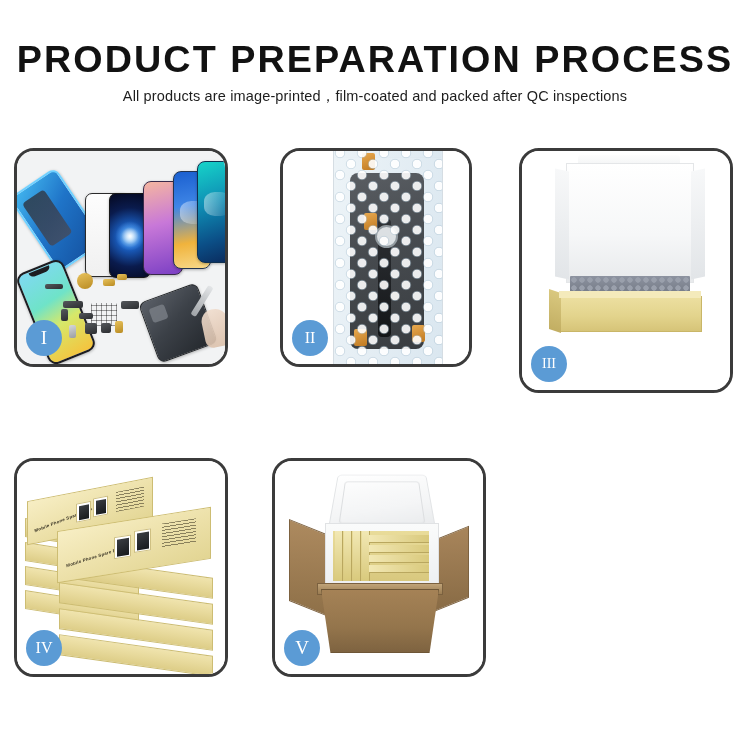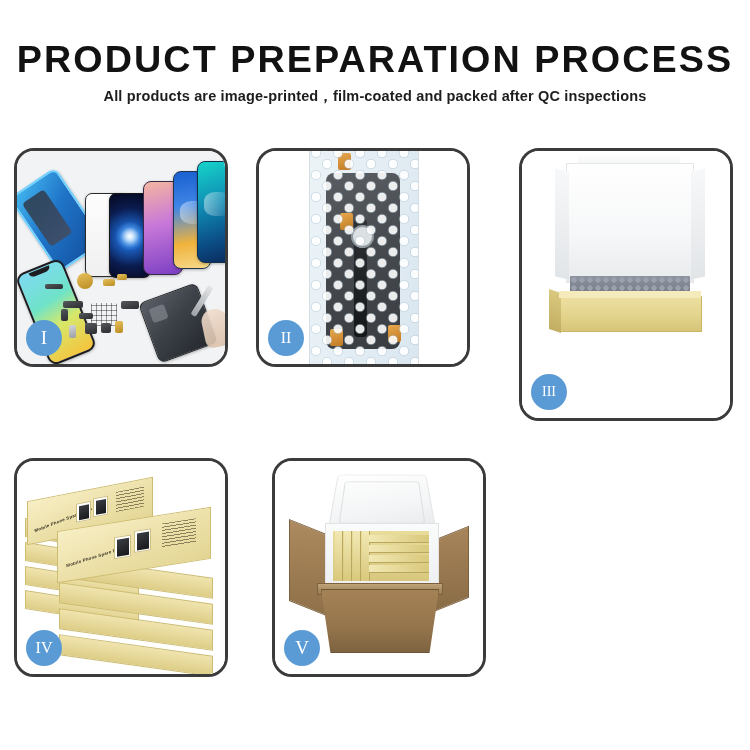--- a/index.html
+++ b/index.html
@@ -16,39 +16,39 @@
   .header{position:absolute;left:0;top:40px;width:750px;text-align:center;}
   .title{
     font-family:"Liberation Sans","DejaVu Sans",sans-serif;
     font-size:37px;font-weight:700;color:#121212;
     letter-spacing:2.0px;line-height:40px;
     transform:scaleX(1.02);
     white-space:nowrap;
   }
   .subtitle{
     margin-top:7px;
-    font-size:14.5px;font-weight:700;color:#1d1d1d;
+    font-size:14.5px;font-weight:400;color:#1d1d1d;
     letter-spacing:0.15px;white-space:nowrap;
   }
 
   
   .grid{position:absolute;left:0;top:0;width:750px;height:750px;}
   .panel{
     position:absolute;
     border:3.5px solid #3b3b3b;
     border-radius:20px;
     background:#ffffff;
     box-sizing:border-box;
     overflow:hidden;
   }
   .panel .inner{position:absolute;left:0;top:0;right:0;bottom:0;overflow:hidden;}
 
   .p1{left:14px; top:148px; width:214px; height:219px;}
-  .p2{left:256px;top:148px; width:214px; height:219px;}
-  .p3{left:519px;top:148px; width:214px; height:273px;}
+  .p2{left:280px;top:148px; width:192px; height:219px;}
+  .p3{left:519px;top:148px; width:214px; height:245px;}
   .p4{left:14px; top:458px; width:214px; height:219px;}
   .p5{left:272px;top:458px; width:214px; height:219px;}
   .p6{left:519px;top:458px; width:214px; height:219px;}
 
   
   .badge{
     position:absolute;left:9px;bottom:8px;
     width:36px;height:36px;border-radius:50%;
     background:#5b9bd5;
     color:#ffffff;

